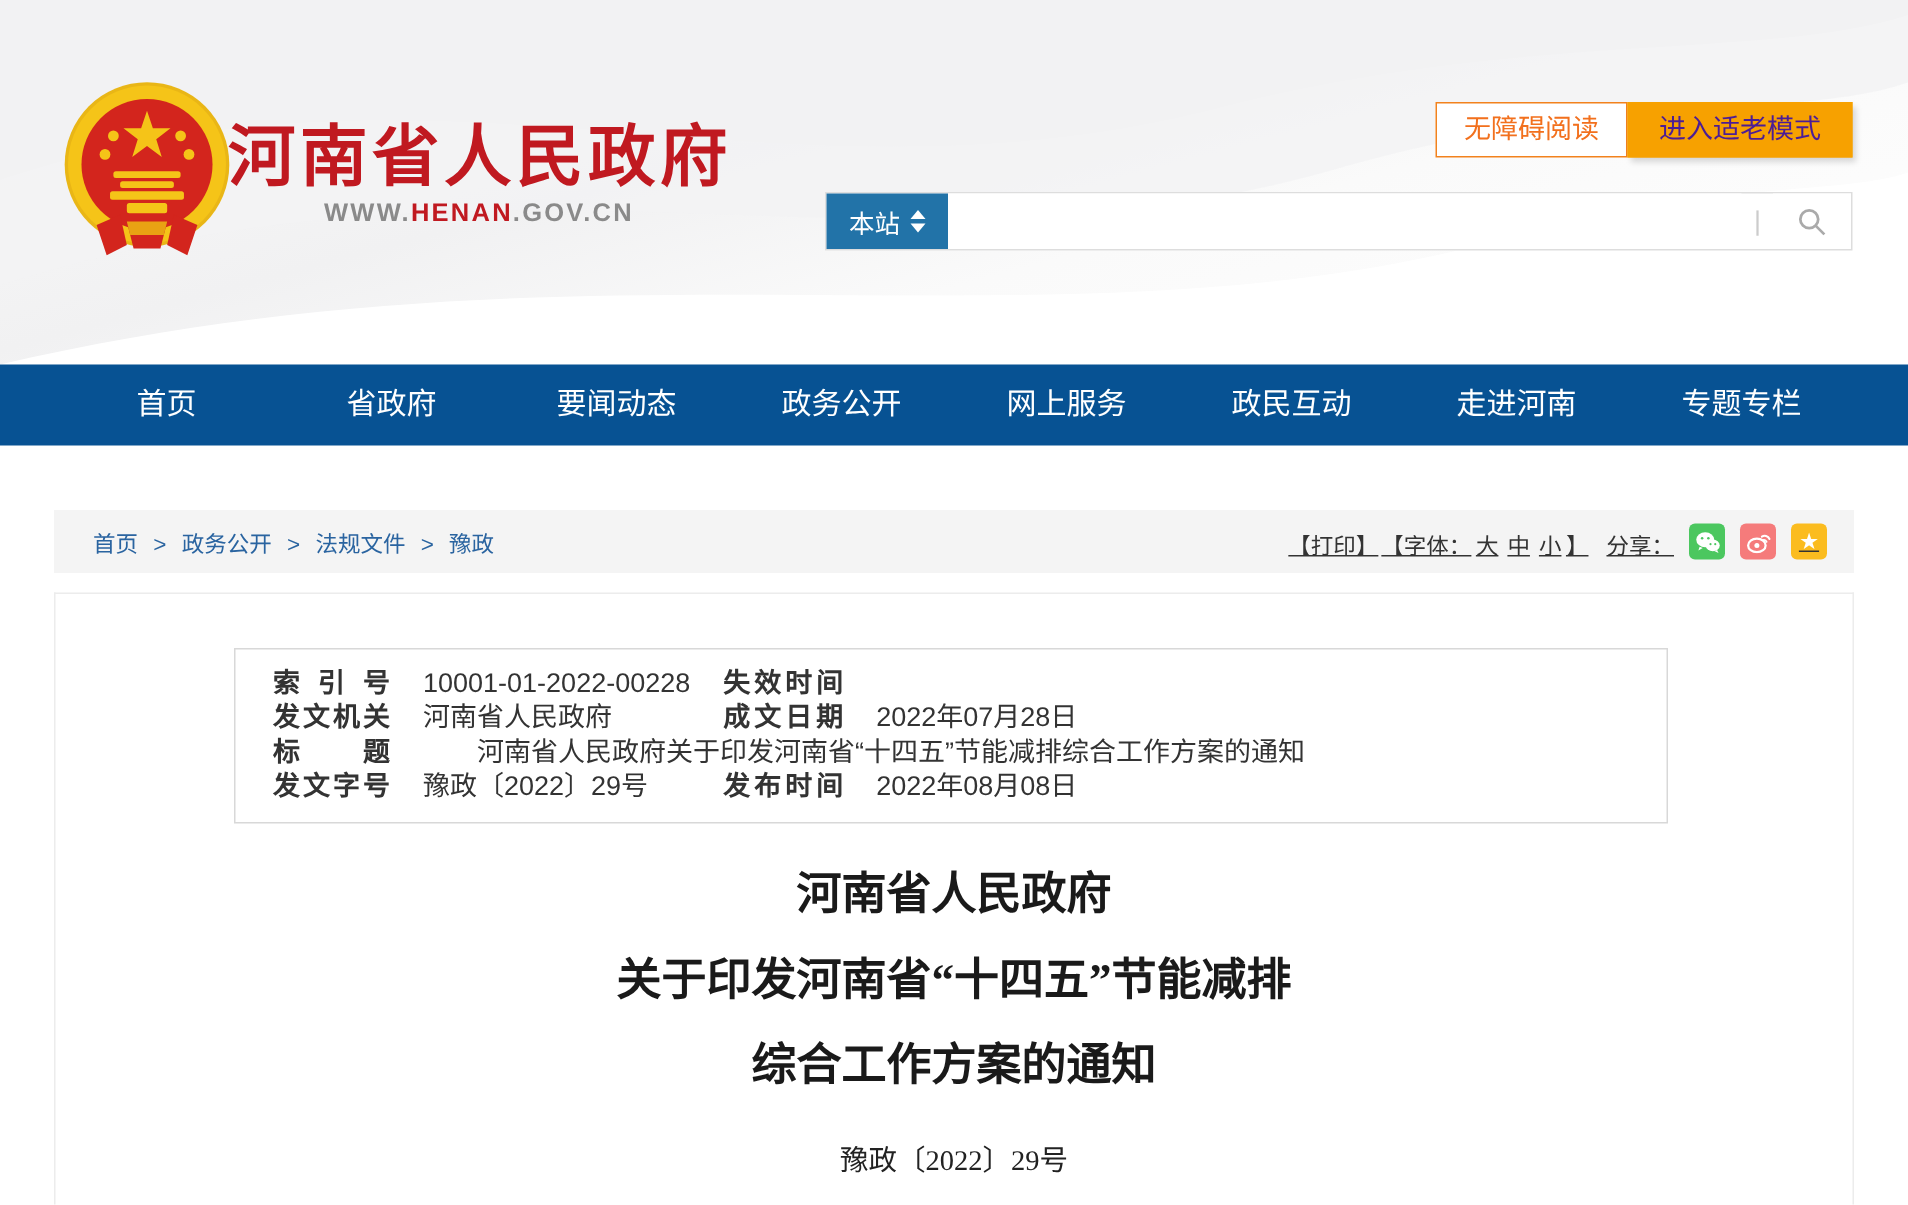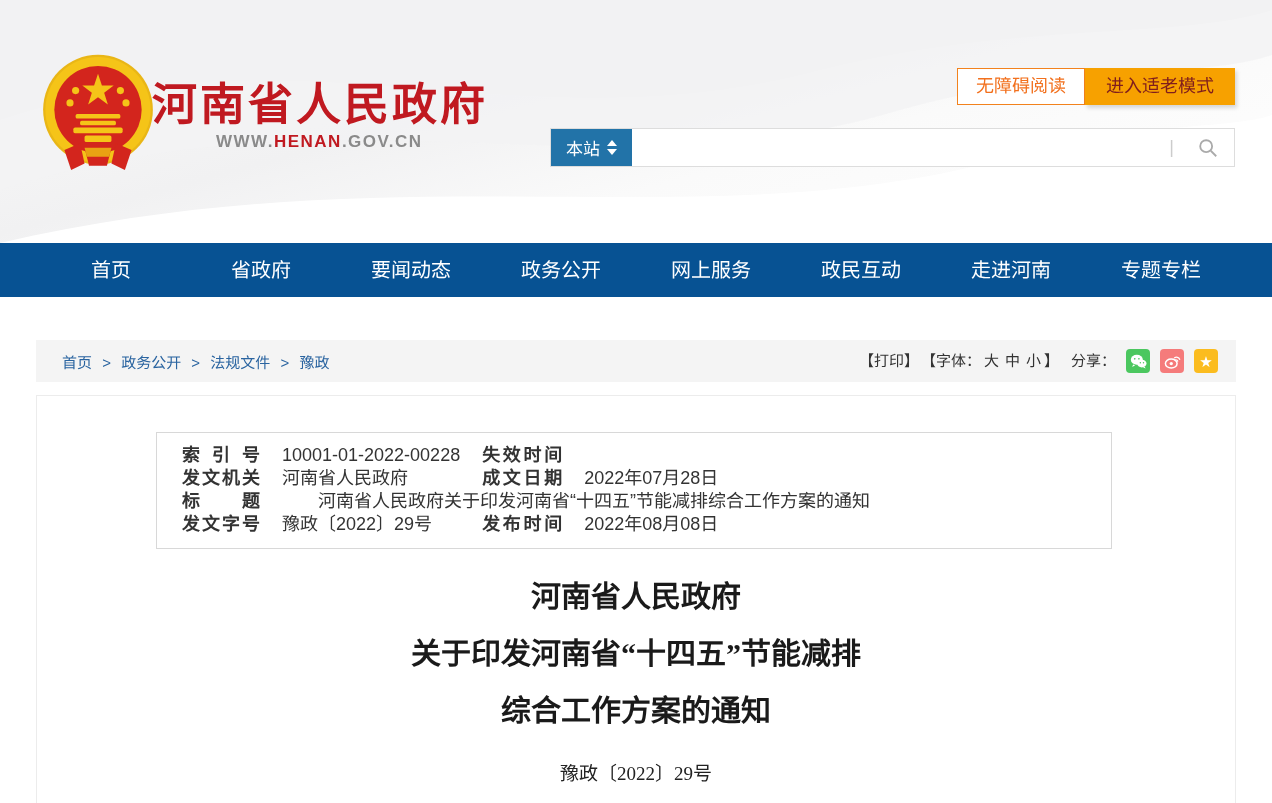--- a/index.html
+++ b/index.html
@@ -13,42 +13,42 @@
   .hdr-content { position:relative; z-index:2; height:100%; }
 
   .emblem { position:absolute; left:42px; top:53px; width:112px; height:120px; }
 
   .site-name { position:absolute; left:152px; top:68px; font-size:45px; font-weight:bold; color:#c01920; letter-spacing:3px; }
   .site-url { position:absolute; left:216px; top:132px; font-size:17px; letter-spacing:1.5px; color:#8a8a8a; font-weight:bold; }
   .site-url .red { color:#c01920; }
 
   .hdr-buttons { position:absolute; top:68px; right:37px; display:flex; }
   .btn-access { height:37px; padding:0 18px; background:#fff; border:1px solid #f2821d; color:#f2701d; font-size:18px; line-height:35px; cursor:pointer; }
-  .btn-elder { height:37px; padding:0 20px; background:#f7a100; border:1px solid #f7a100; color:#7f1d1d; font-size:18px; line-height:35px; cursor:pointer; box-shadow:2px 3px 4px rgba(0,0,0,.15); }
+  .btn-elder { height:37px; padding:0 20px; background:#f7a100; border:1px solid #f7a100; color:#4c1d95; font-size:18px; line-height:35px; cursor:pointer; box-shadow:2px 3px 4px rgba(0,0,0,.15); }
 
   .search-bar { position:absolute; top:128px; left:550px; width:685px; height:39px; display:flex; background:#fff; border:1px solid #ddd; }
   .search-scope { width:81px; height:100%; background:#2273a8; color:#fff; font-size:17px; display:flex; align-items:center; justify-content:center; gap:7px; cursor:pointer; }
   .sorter { display:flex; flex-direction:column; line-height:0; }
   .sorter i { width:0; height:0; border-left:5px solid transparent; border-right:5px solid transparent; }
   .sorter .up { border-bottom:6px solid #fff; margin-bottom:3px; }
   .sorter .dn { border-top:6px solid #fff; }
   .search-input { flex:1; border:none; outline:none; font-size:16px; padding:0 12px; color:#333; }
   .search-sep { align-self:center; color:#ccc; font-size:18px; padding:0 8px; }
   .search-btn { width:52px; display:flex; align-items:center; justify-content:center; cursor:pointer; background:#fff; border:none; }
 
   
   .nav { position:absolute; top:243px; left:0; width:100%; height:54px; background:#075293; }
   .nav-inner { width:1200px; margin:0 auto; height:100%; display:flex; }
   .nav-item { flex:1; text-align:center; line-height:54px; color:#fff; font-size:20px; text-decoration:none; cursor:pointer; }
 
   
   .crumb-bar { position:absolute; top:340px; left:36px; width:1200px; height:42px; background:#f4f4f4; display:flex; align-items:center; justify-content:space-between; padding:0 18px 0 26px; font-size:15px; }
   .crumb-left a { color:#2a64a0; text-decoration:none; cursor:pointer; }
   .crumb-sep { color:#2a64a0; margin:0 6px; }
-  .crumb-right { display:flex; align-items:flex-start; color:#333; gap:2px; }
+  .crumb-right { display:flex; align-items:flex-end; color:#333; gap:2px;text-decoration:underline; }
   .tool { cursor:pointer; color:#333; }
   .font-size-opt { cursor:pointer; margin:0 3px; }
   .share-label { margin-left:10px; margin-right:8px; }
   .share-icons { display:flex; gap:10px; }
   .share-ic { width:24px; height:24px; border-radius:4px; display:flex; align-items:center; justify-content:center; cursor:pointer; }
   .ic-wechat { background:#4bc75f; }
   .ic-weibo { background:#f57b7b; }
   .ic-star { background:#fbbc1f; color:#fff; font-size:15px; line-height:1; }
 
   

